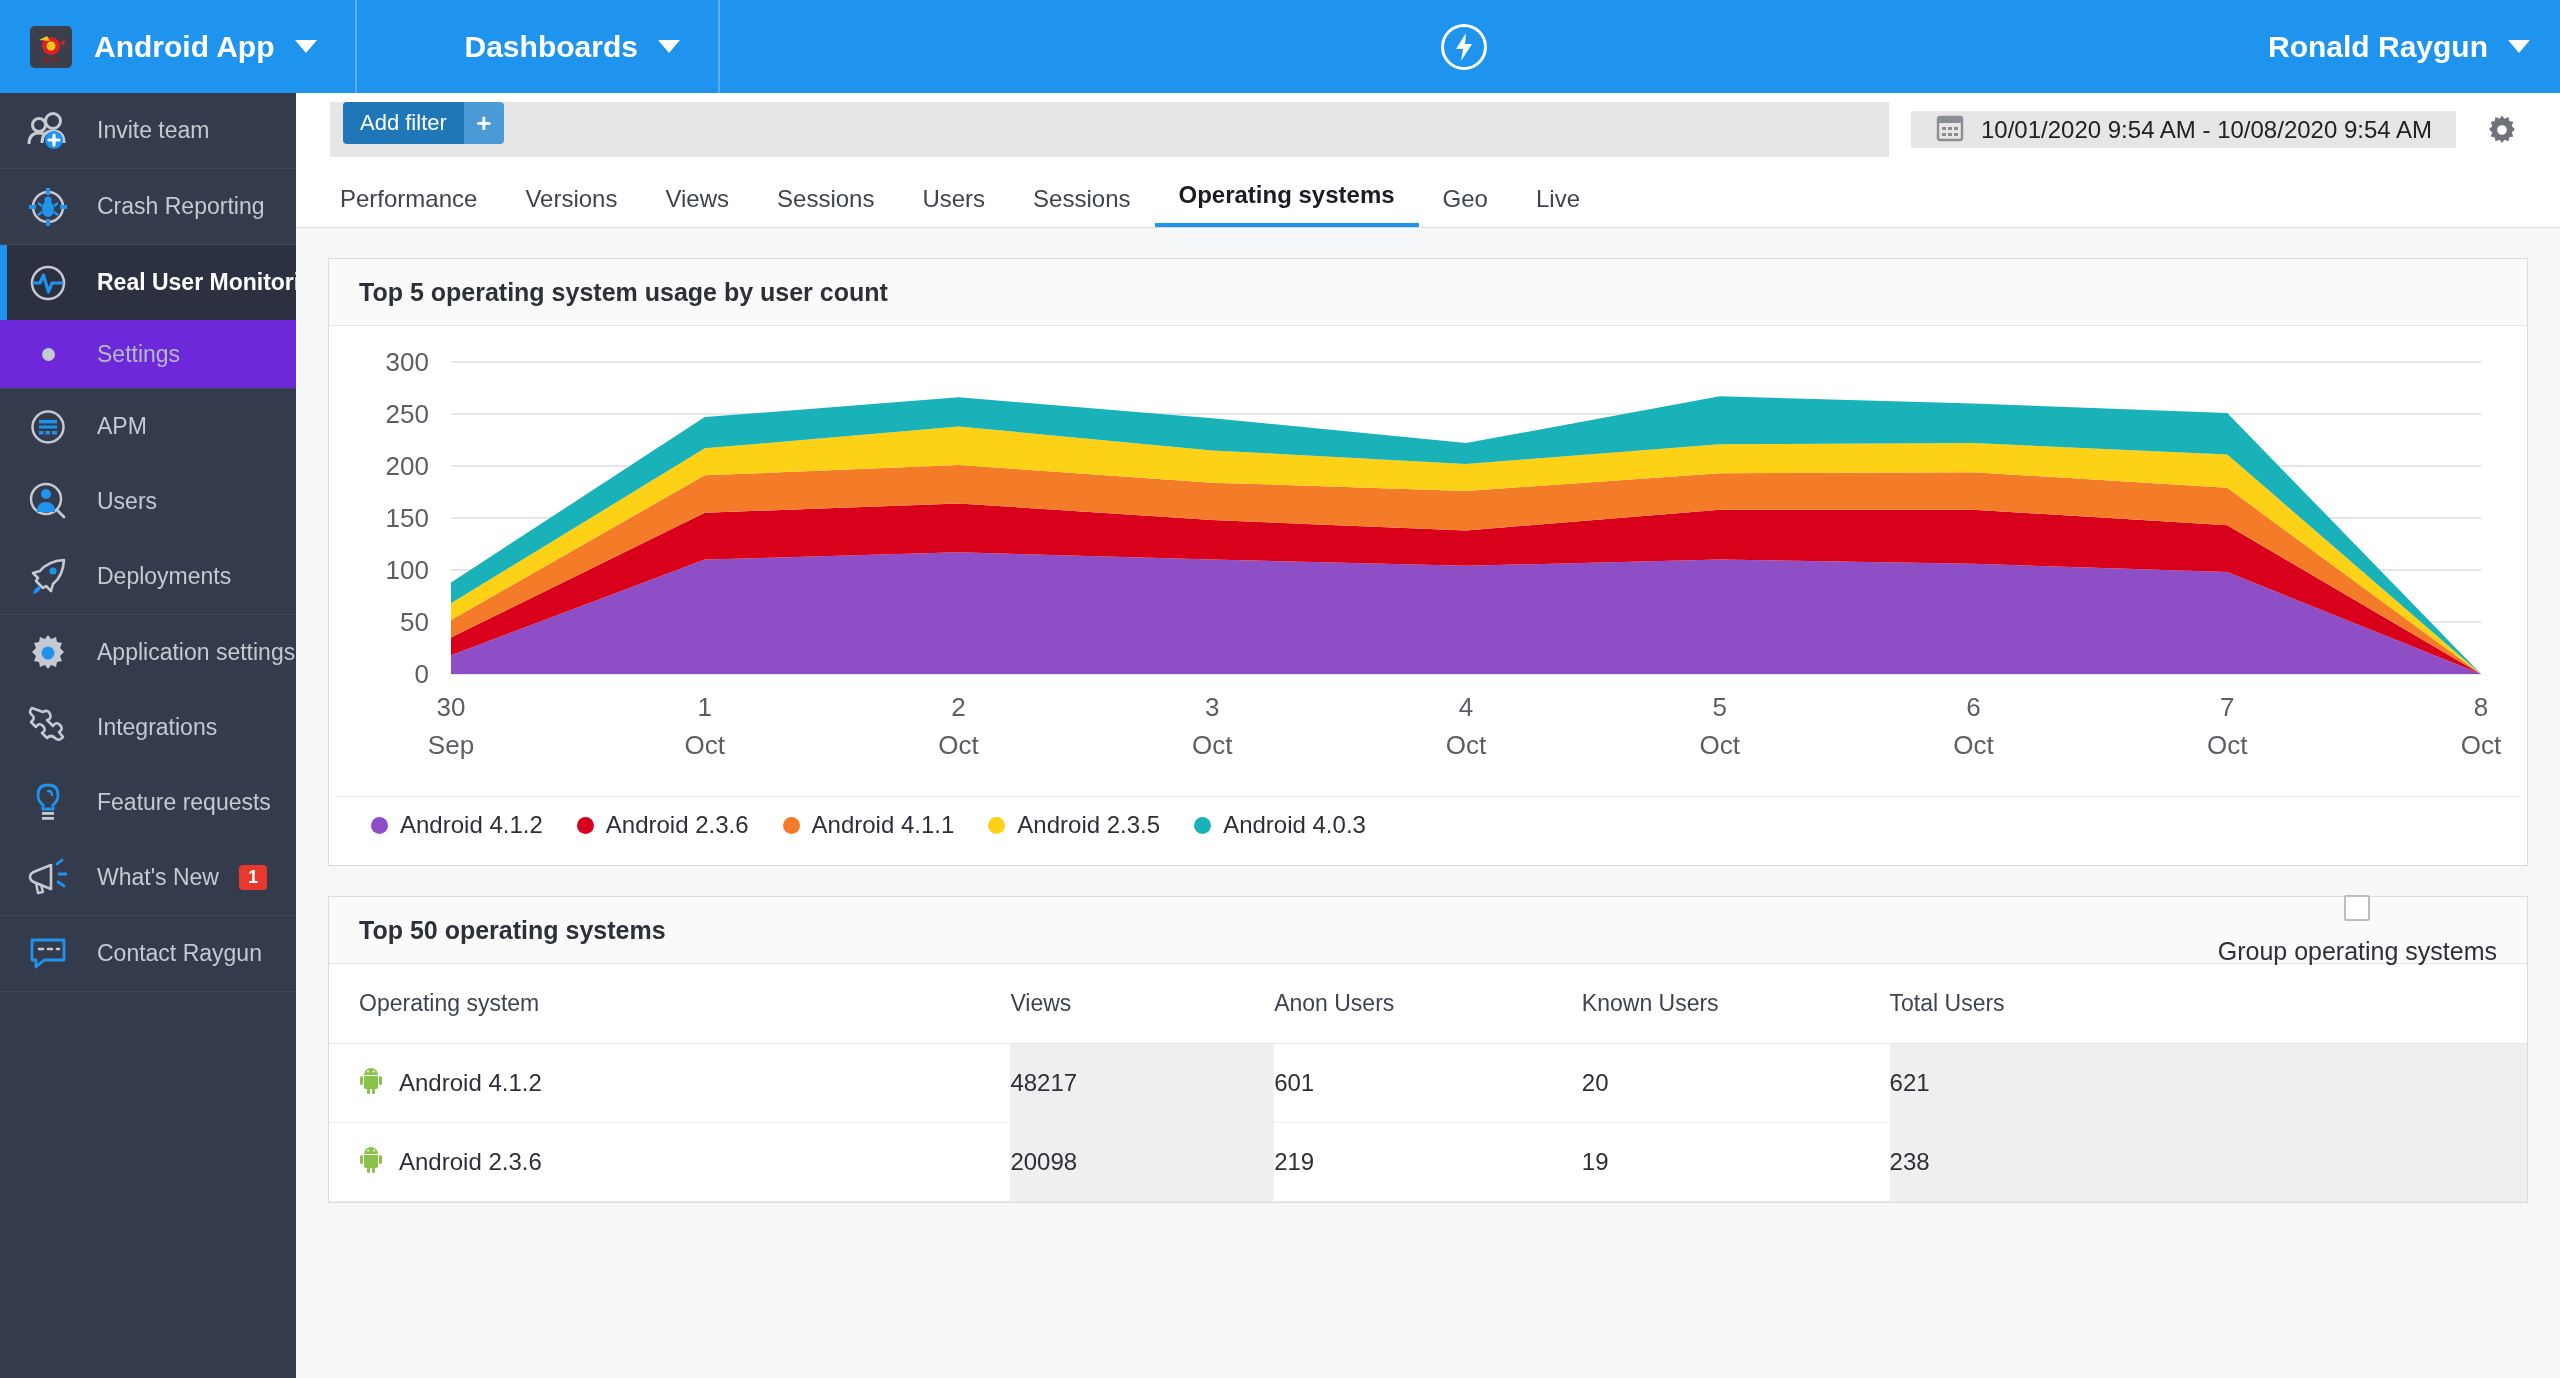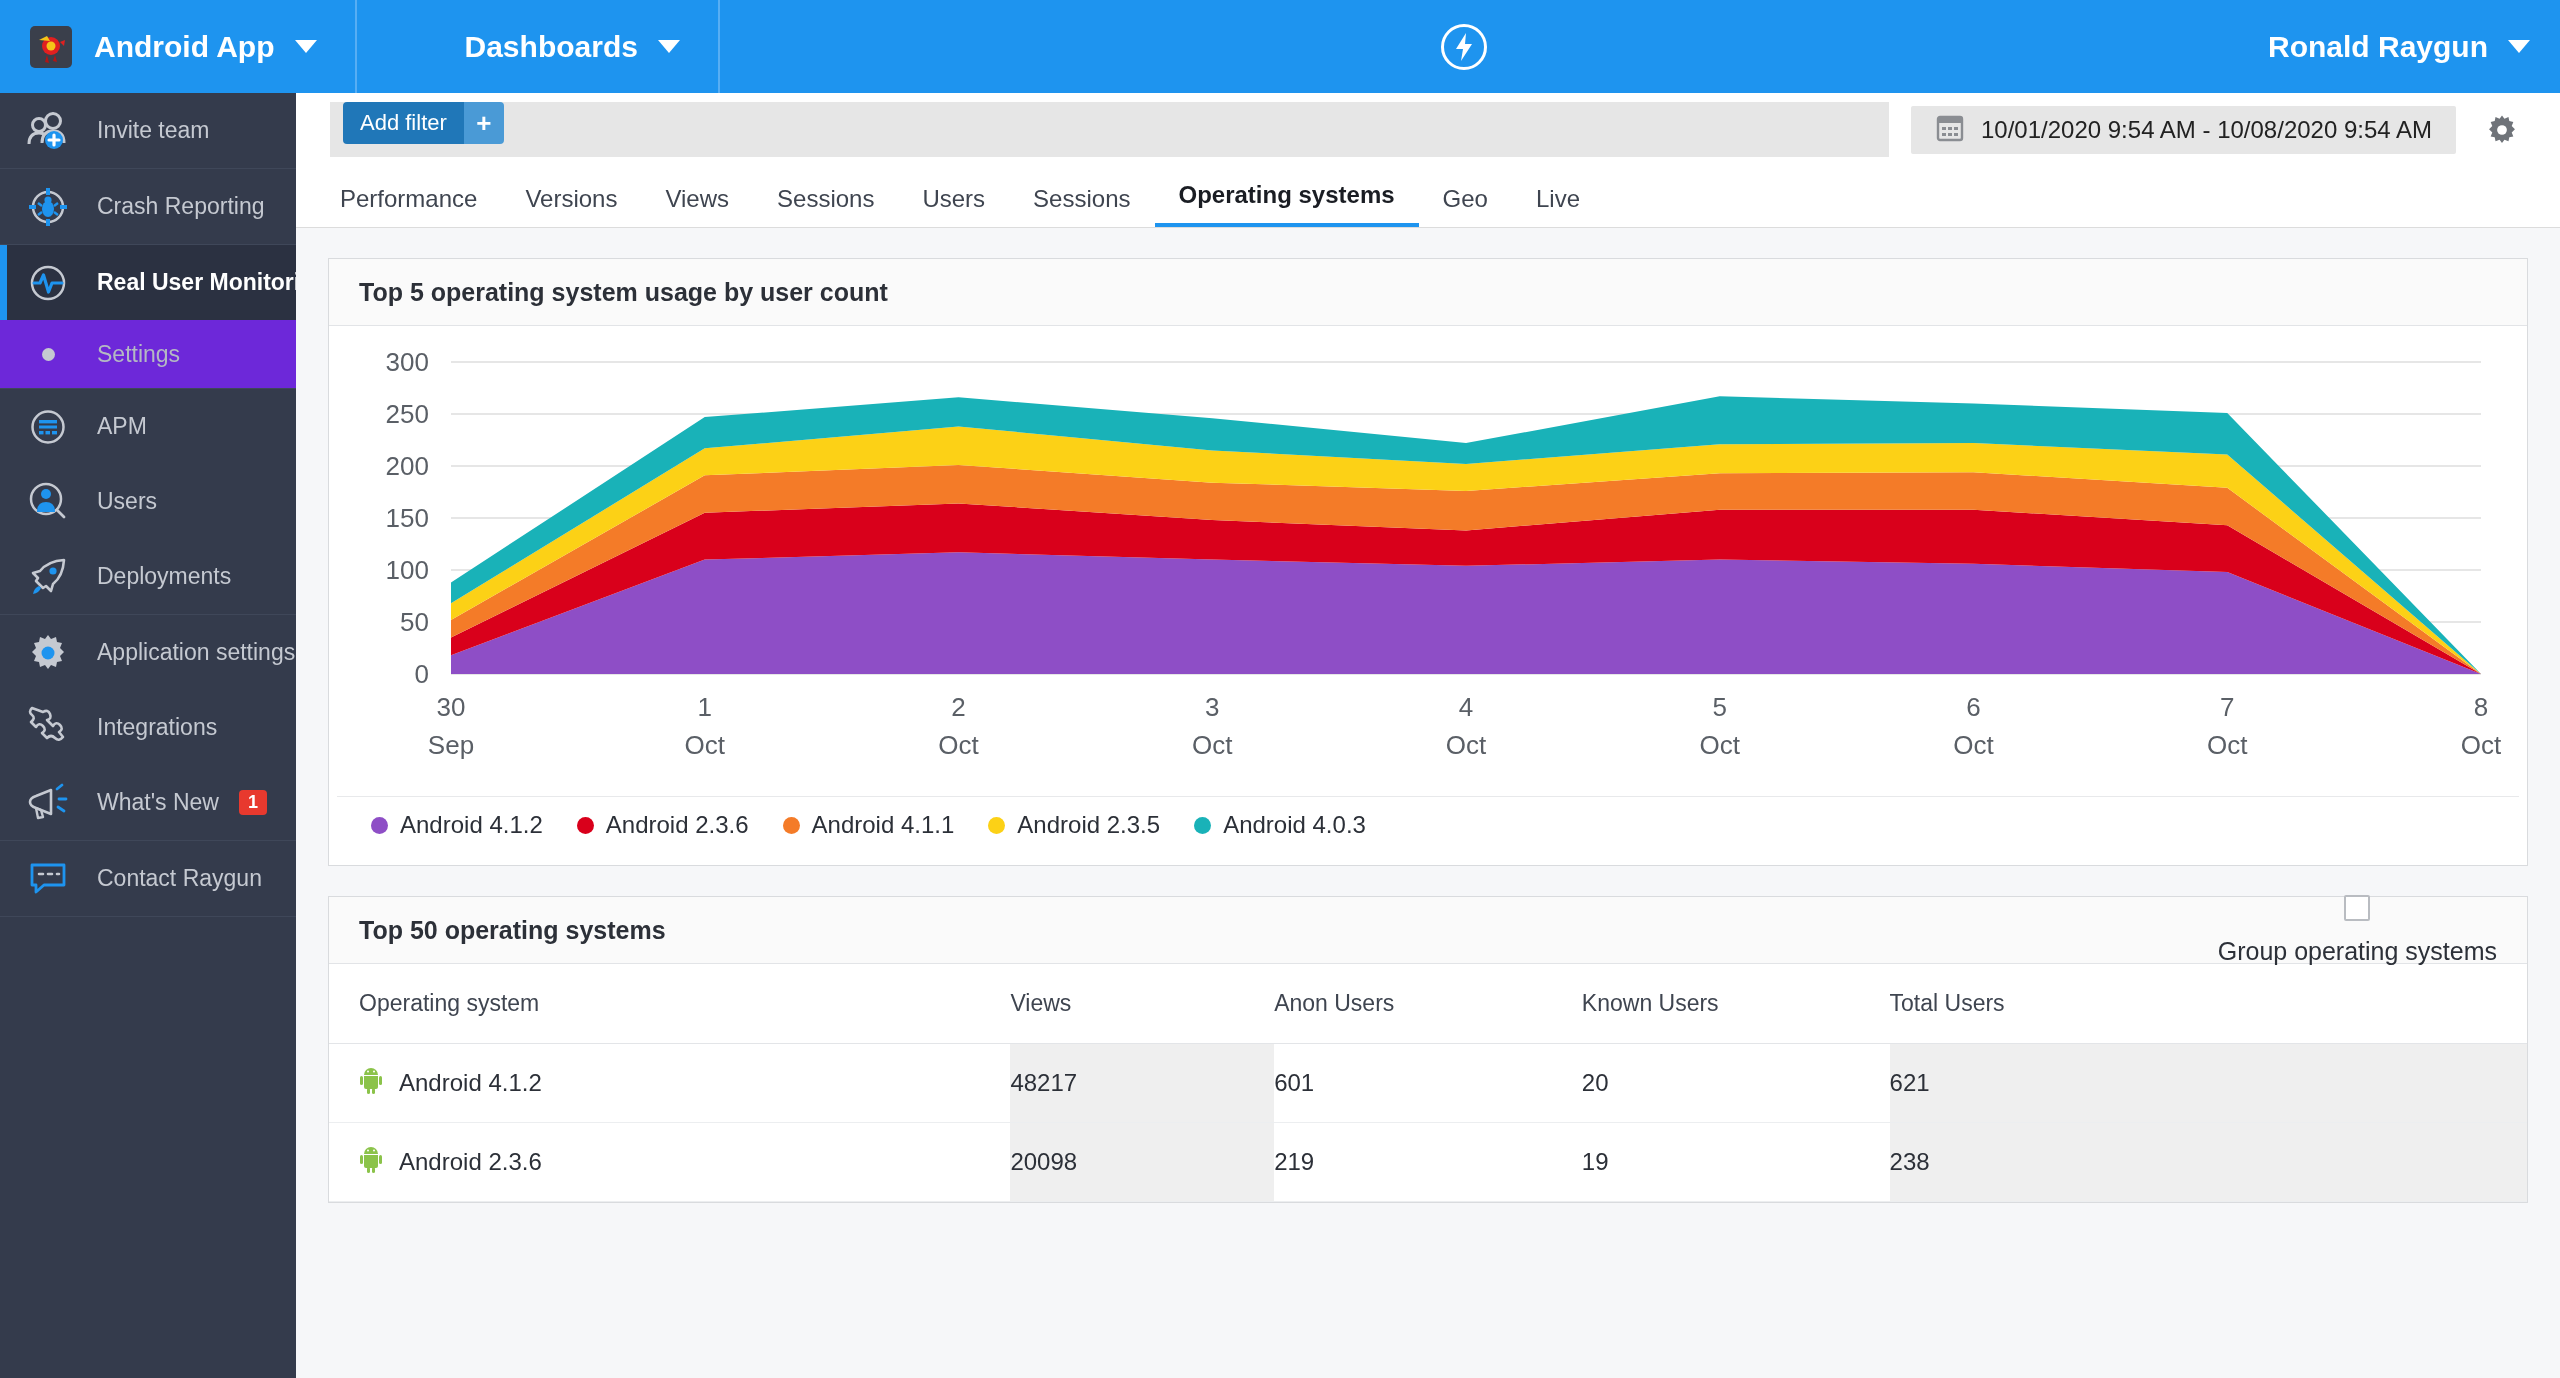--- a/index.html
+++ b/index.html
@@ -104,21 +104,21 @@
   }
   .btn-addfilter .txt {
     background: #2077b8; color: #fff; font-size: 22px; display: flex;
     align-items: center; padding: 0 17px;
   }
   .btn-addfilter .plus {
     background: #4a9ad6; color: #fff; font-size: 26px; display: flex;
     align-items: center; justify-content: center; width: 40px; font-weight: bold;
   }
   .daterange {
-    height: 48px; background: #e6e6e6; display: flex; align-items: center;
+    height: 37px; background: #e6e6e6; display: flex; align-items: center;
     padding: 0 24px; gap: 16px; border-radius: 2px;
   }
   .daterange .txt { font-size: 24px; color: #222; white-space: nowrap; }
   .gear-btn { width: 48px; display: flex; align-items: center; justify-content: center; }
 
   
   .tabs {
     display: flex; align-items: flex-end; height: 62px;
     border-bottom: 1px solid #dcdcdc; padding: 0 20px;
   }
@@ -313,20 +313,31 @@
       </span>
       <span class="lbl">Application settings</span>
     </div>
     <div class="sb-item">
       <span class="ico">
         <svg width="44" height="44" viewBox="0 0 44 44">
           <path d="M17 6 q5-3 7 2 q2 5 -3 6 l6 6 q3-5 7-1 q4 4 -1 7 l4 5 q-4 5 -8 1 q-4-4 -8 0 l-5-5 q5-3 1-7 q-4-4 -7 1 l-5-5 q5-4 1-7 q-4-3 0-7 z" fill="none" stroke="#c5c9d1" stroke-width="2.6" stroke-linejoin="round"></path>
         </svg>
       </span>
       <span class="lbl">Integrations</span>
+    </div>
+    <div class="sb-item">
+      <span class="ico">
+        <svg width="42" height="44" viewBox="0 0 42 44">
+          <path d="M21 4 q-10 0 -10 10 q0 6 5 10 v4 h10 v-4 q5-4 5-10 q0-10 -10-10 z" fill="none" stroke="#1e94ef" stroke-width="2.8"></path>
+          <path d="M21 10 q4 0 4 4" fill="none" stroke="#1e94ef" stroke-width="2.4" stroke-linecap="round"></path>
+          <rect x="15" y="31" width="12" height="2.8" fill="#c5c9d1"></rect>
+          <rect x="15" y="36" width="12" height="2.8" fill="#c5c9d1"></rect>
+        </svg>
+      </span>
+      <span class="lbl">Feature requests</span>
     </div>
     <div class="sb-item">
       <span class="ico">
         <svg width="44" height="40" viewBox="0 0 44 40">
           <path d="M25 7 L25 31 L10 25 q-6-2 -6-6 q0-4 6-6 z" fill="none" stroke="#c5c9d1" stroke-width="2.6" stroke-linejoin="round"></path>
           <path d="M10 25 l2 10 l5-1 l-2-7 z" fill="none" stroke="#c5c9d1" stroke-width="2.4" stroke-linejoin="round"></path>
           <path d="M31 6 l5-4 M33 16 l7 0 M32 24 l6 4" stroke="#1e94ef" stroke-width="2.8" stroke-linecap="round"></path>
         </svg>
       </span>
       <span class="lbl">What's New</span>

